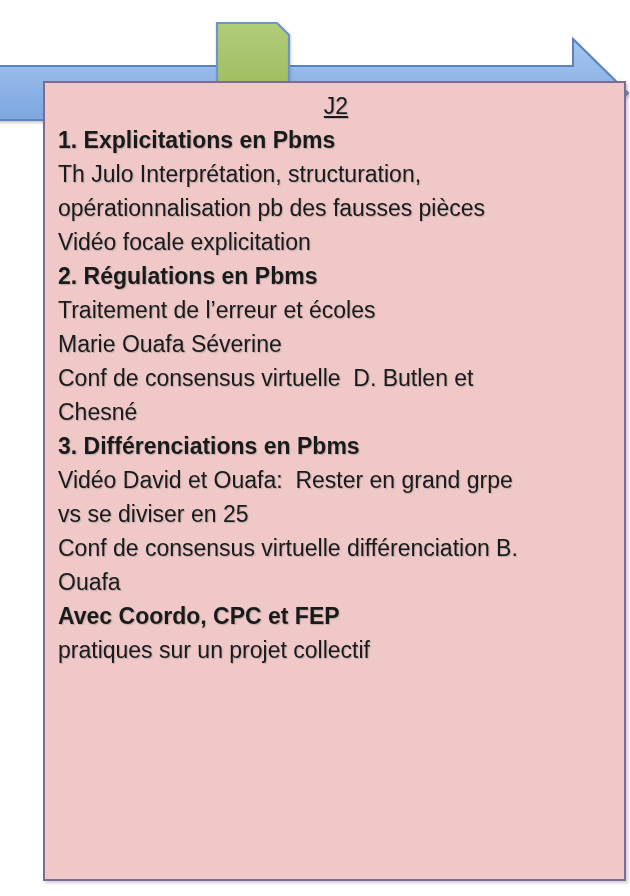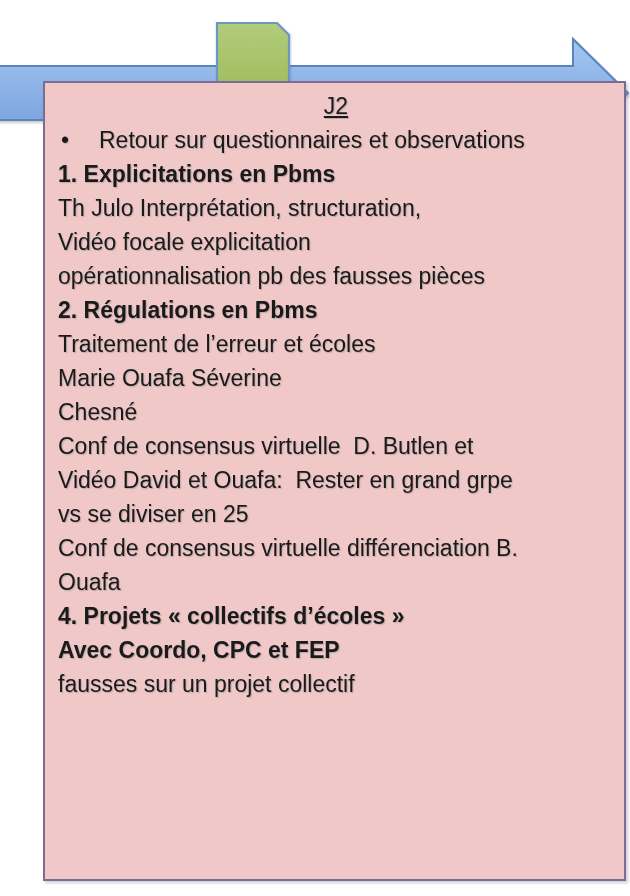--- a/index.html
+++ b/index.html
@@ -65,33 +65,32 @@
         <stop offset="1" stop-color="#9ab857"></stop>
       </linearGradient>
     </defs>
     <polygon id="arrow-shape" points="-4,66 573,66 573,39 628,93 573,147 573,120 -4,120" fill="url(#arrow-grad)" stroke-width="2" stroke="#5b84ba"></polygon>
     <polygon id="tab-shape" points="217,23 277,23 289,35 289,110 217,110" fill="url(#tab-grad)" stroke-width="2.2" stroke="#6b96c9"></polygon>
   </svg>
 
   <div id="content-panel" style="background-color: rgb(239, 200, 199); border-color: rgb(123, 107, 149); color: rgb(26, 26, 26);">
     <div class="title-line">J2</div>
     <div>
-        <div class="line"><span class="bullet">•</span><span>Retour sur questionnaires et observations</span></div>
         <div class="line bold">1. Explicitations en Pbms</div>
         <div class="line">Th Julo Interprétation, structuration,</div>
+        <div class="line">opérationnalisation pb des fausses pièces</div>
         <div class="line">Vidéo focale explicitation</div>
-        <div class="line">opérationnalisation pb des fausses pièces</div>
         <div class="line bold">2. Régulations en Pbms</div>
         <div class="line">Traitement de l’erreur et écoles</div>
         <div class="line">Marie Ouafa Séverine</div>
+        <div class="line">Conf de consensus virtuelle  D. Butlen et</div>
         <div class="line">Chesné</div>
-        <div class="line">Conf de consensus virtuelle  D. Butlen et</div>
+        <div class="line bold">3. Différenciations en Pbms</div>
         <div class="line">Vidéo David et Ouafa:  Rester en grand grpe</div>
         <div class="line">vs se diviser en 25</div>
         <div class="line">Conf de consensus virtuelle différenciation B.</div>
         <div class="line">Ouafa</div>
-        <div class="line bold">4. Projets « collectifs d’écoles »</div>
         <div class="line bold">Avec Coordo, CPC et FEP</div>
-        <div class="line">fausses sur un projet collectif</div>
+        <div class="line">pratiques sur un projet collectif</div>
       </div>
   </div>
 
 </div>
 
 </body></html>

